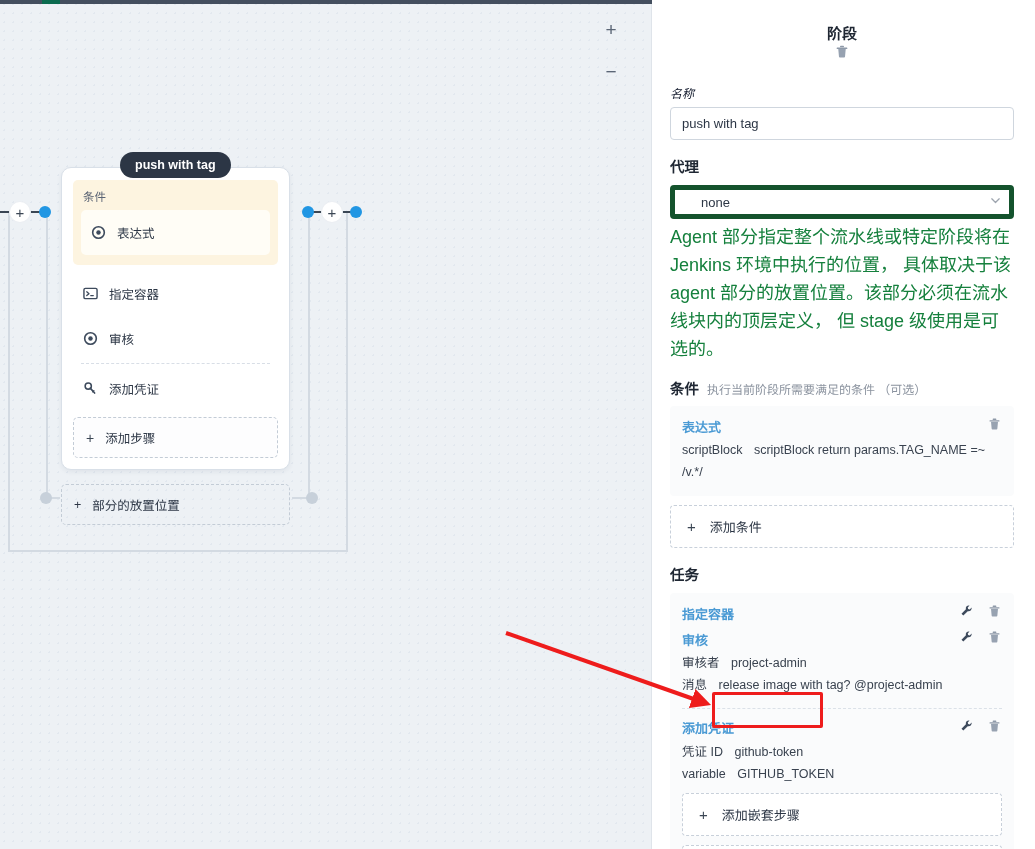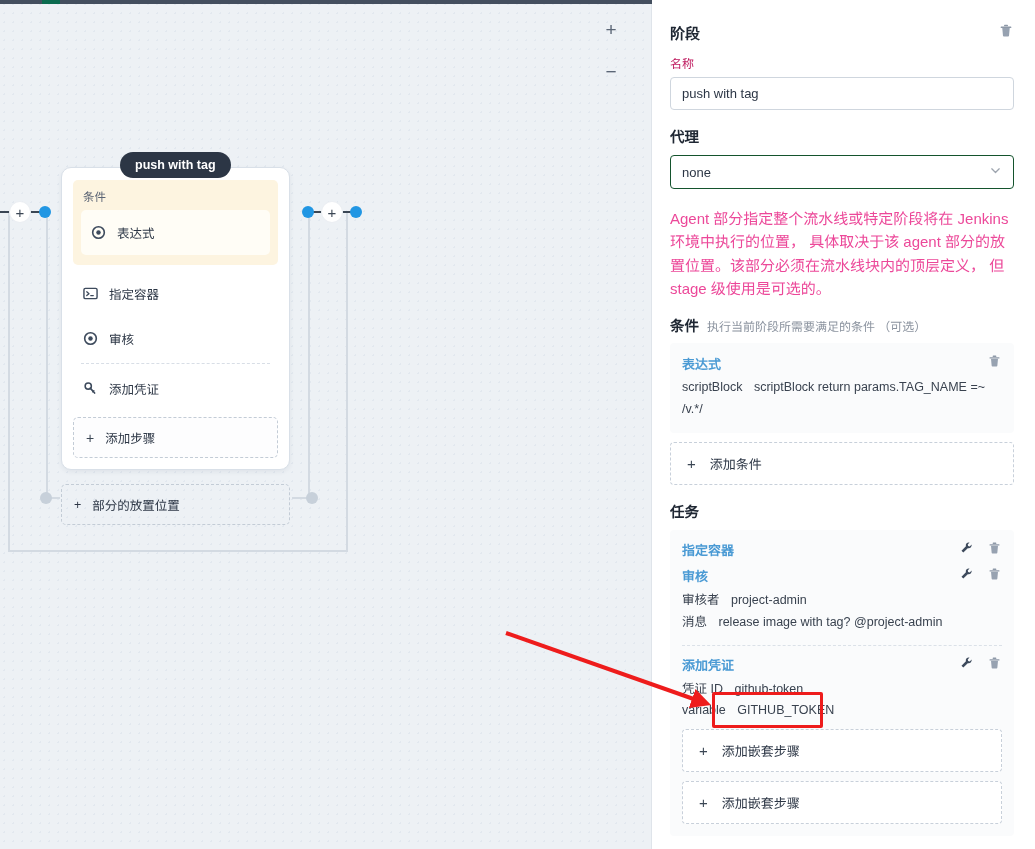--- a/index.html
+++ b/index.html
@@ -113,46 +113,47 @@
   
   .ico { width: 15px; height: 15px; flex: 0 0 15px; display: block; }
 
   
   .panel {
     position: relative; width: 383px; height: 849px; background: #ffffff;
     padding: 22px 21px 0 18px; overflow: hidden;
   }
   .panel-head {
     display: flex; align-items: center; justify-content: space-between;
-    margin-bottom: 11px;
+    margin-bottom: 20px;
+    flex-direction: column;
   }
   .panel-title { font-size: 15px; font-weight: bold; color: #1f2733; }
-  .field-label { font-size: 12px; color: #be185d; margin-bottom: 6px; }
+  .field-label { font-size: 12px; color: #0f172a; margin-bottom: 6px; font-style: italic; }
   .text-input {
     width: 100%; height: 33px; border: 1px solid #cfd6de; border-radius: 4px;
     padding: 0 11px; font-size: 13px; color: #2c3645;
     font-family: inherit; background: #fff; outline: none;
   }
   .section-h {
     font-size: 14.5px; font-weight: bold; color: #1f2733;
     margin: 15px 0 9px 0;
   }
   .select-wrap { position: relative; }
   .select-box {
-    width: 100%; height: 34px; border: 1px solid #14532d; border-radius: 4px;
-    padding: 0 30px 0 11px; font-size: 13px; color: #2c3645;
+    width: 100%; height: 34px; border: 5px solid #14532d; border-radius: 4px;
+    padding: 0 30px 0 26px; font-size: 13px; color: #2c3645;
     display: flex; align-items: center; cursor: pointer; background: #fff;
   }
   .chev {
     position: absolute; right: 12px; top: 50%; transform: translateY(-50%);
     pointer-events: none;
   }
   .help-text {
-    font-size: 15px; color: #ec4899; line-height: 1.55;
-    margin: 18px 0 2px 0;
+    font-size: 18px; color: #15803d; line-height: 1.55;
+    margin: 5px 0 2px 0;
   }
   .inline-h {
     display: flex; align-items: baseline; gap: 8px; margin: 14px 0 8px 0;
   }
   .inline-h .h { font-size: 14.5px; font-weight: bold; color: #1f2733; }
   .inline-h .sub { font-size: 12px; color: #8b939f; }
   .card-box {
     background: #fafbfc; border-radius: 4px; padding: 10px 12px 12px 12px;
   }
   .card-head {

